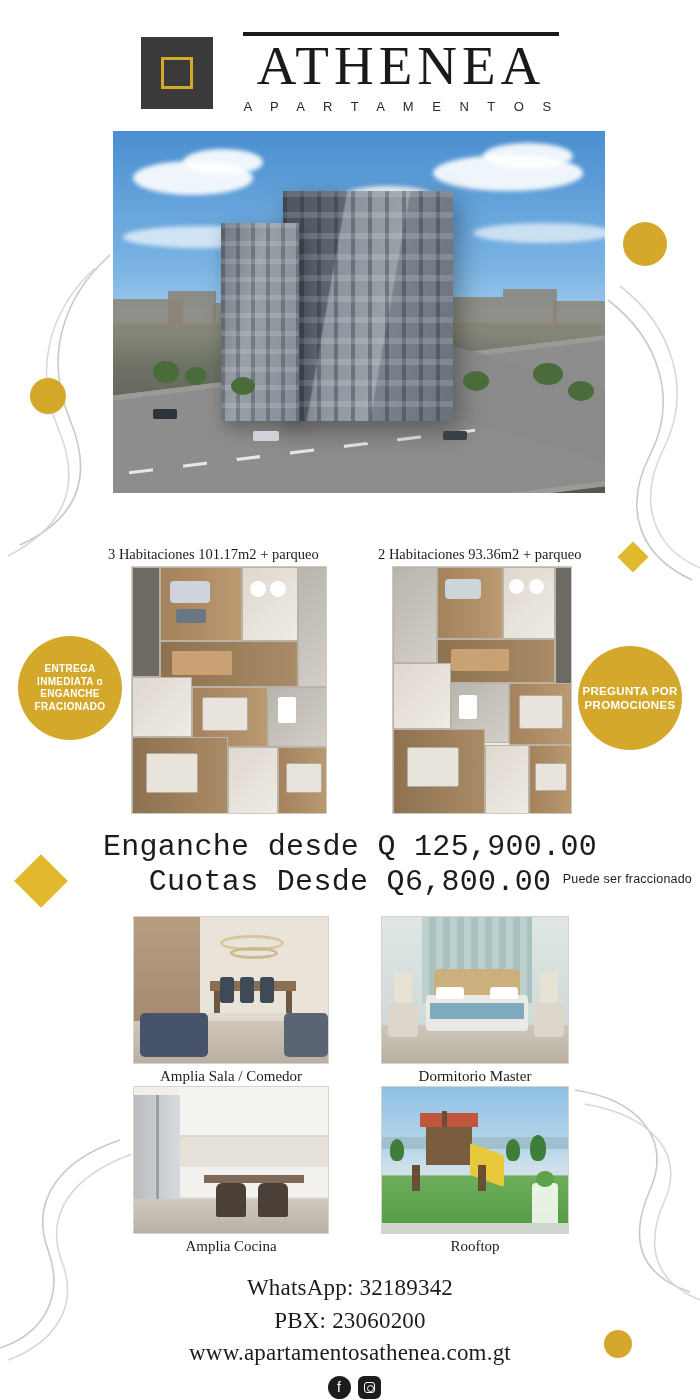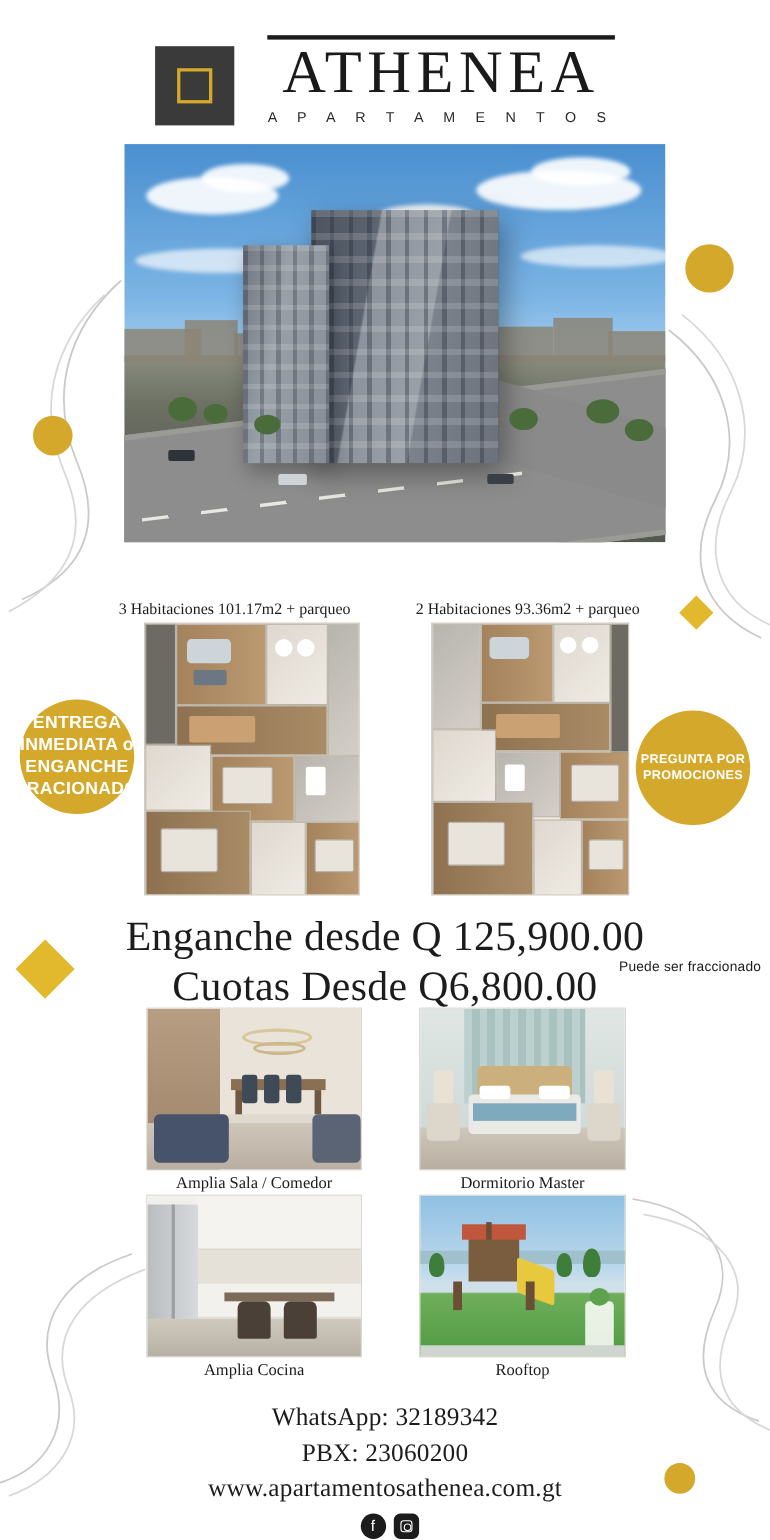--- a/index.html
+++ b/index.html
@@ -19,21 +19,21 @@
   
   .deco-svg { position: absolute; top: 0; left: 0; width: 700px; height: 1400px; pointer-events: none; }
 
   
   .gold-circle { position: absolute; border-radius: 50%; background: #d4a82a; }
   .gold-diamond { position: absolute; background: #e2b92c; transform: rotate(45deg); }
 
   
   .header {
     position: absolute; top: 32px; left: 0; width: 700px;
-    display: flex; align-items: flex-end; justify-content: center;
+    display: flex; align-items: center; justify-content: center;
   }
   .logo-mark {
     width: 72px; height: 72px; background: #3a3a3a;
     display: flex; align-items: center; justify-content: center;
     margin-right: 30px;
   }
   .logo-mark-inner {
     width: 32px; height: 32px; border: 3px solid #d4a82a;
   }
   .brand { text-align: center; }
@@ -153,30 +153,30 @@
   .furn.tan { background: #c9a173; }
 
   
   .badge {
     position: absolute; border-radius: 50%;
     background: #d4a82a; color: #ffffff;
     display: flex; align-items: center; justify-content: center;
     text-align: center;
     font-weight: 700; line-height: 1.25;
   }
-  .badge-left { left: 18px; top: 636px; width: 104px; height: 104px; font-size: 16px; letter-spacing: .3px; text-align: center; }
+  .badge-left { left: 18px; top: 636px; width: 104px; height: 104px; font-size: 10px; letter-spacing: .3px; text-align: center; }
   .badge-right { left: 578px; top: 646px; width: 104px; height: 104px; font-size: 11.5px; letter-spacing: .3px; }
 
   
   .pricing {
     position: absolute; top: 830px; left: 0; width: 700px; text-align: center;
     font-family: "Liberation Serif", serif;
     color: #1c1c1c;
   }
-  .price-line { font-size: 38px; line-height: 1.18; letter-spacing: .3px; }
+  .price-line { font-size: 30px; line-height: 1.18; letter-spacing: .3px; font-family: Liberation Mono, monospace; }
   .price-note {
     position: absolute; right: 8px; top: 42px;
     font-family: "Liberation Sans", sans-serif;
     font-size: 12.5px; color: #1c1c1c; letter-spacing: .2px;
   }
 
   
   .gal { position: absolute; overflow: hidden; border: 1px solid #d8d4cd; }
   .gal-1 { left: 133px; top: 916px; width: 196px; height: 148px; }
   .gal-2 { left: 381px; top: 916px; width: 188px; height: 148px; }

